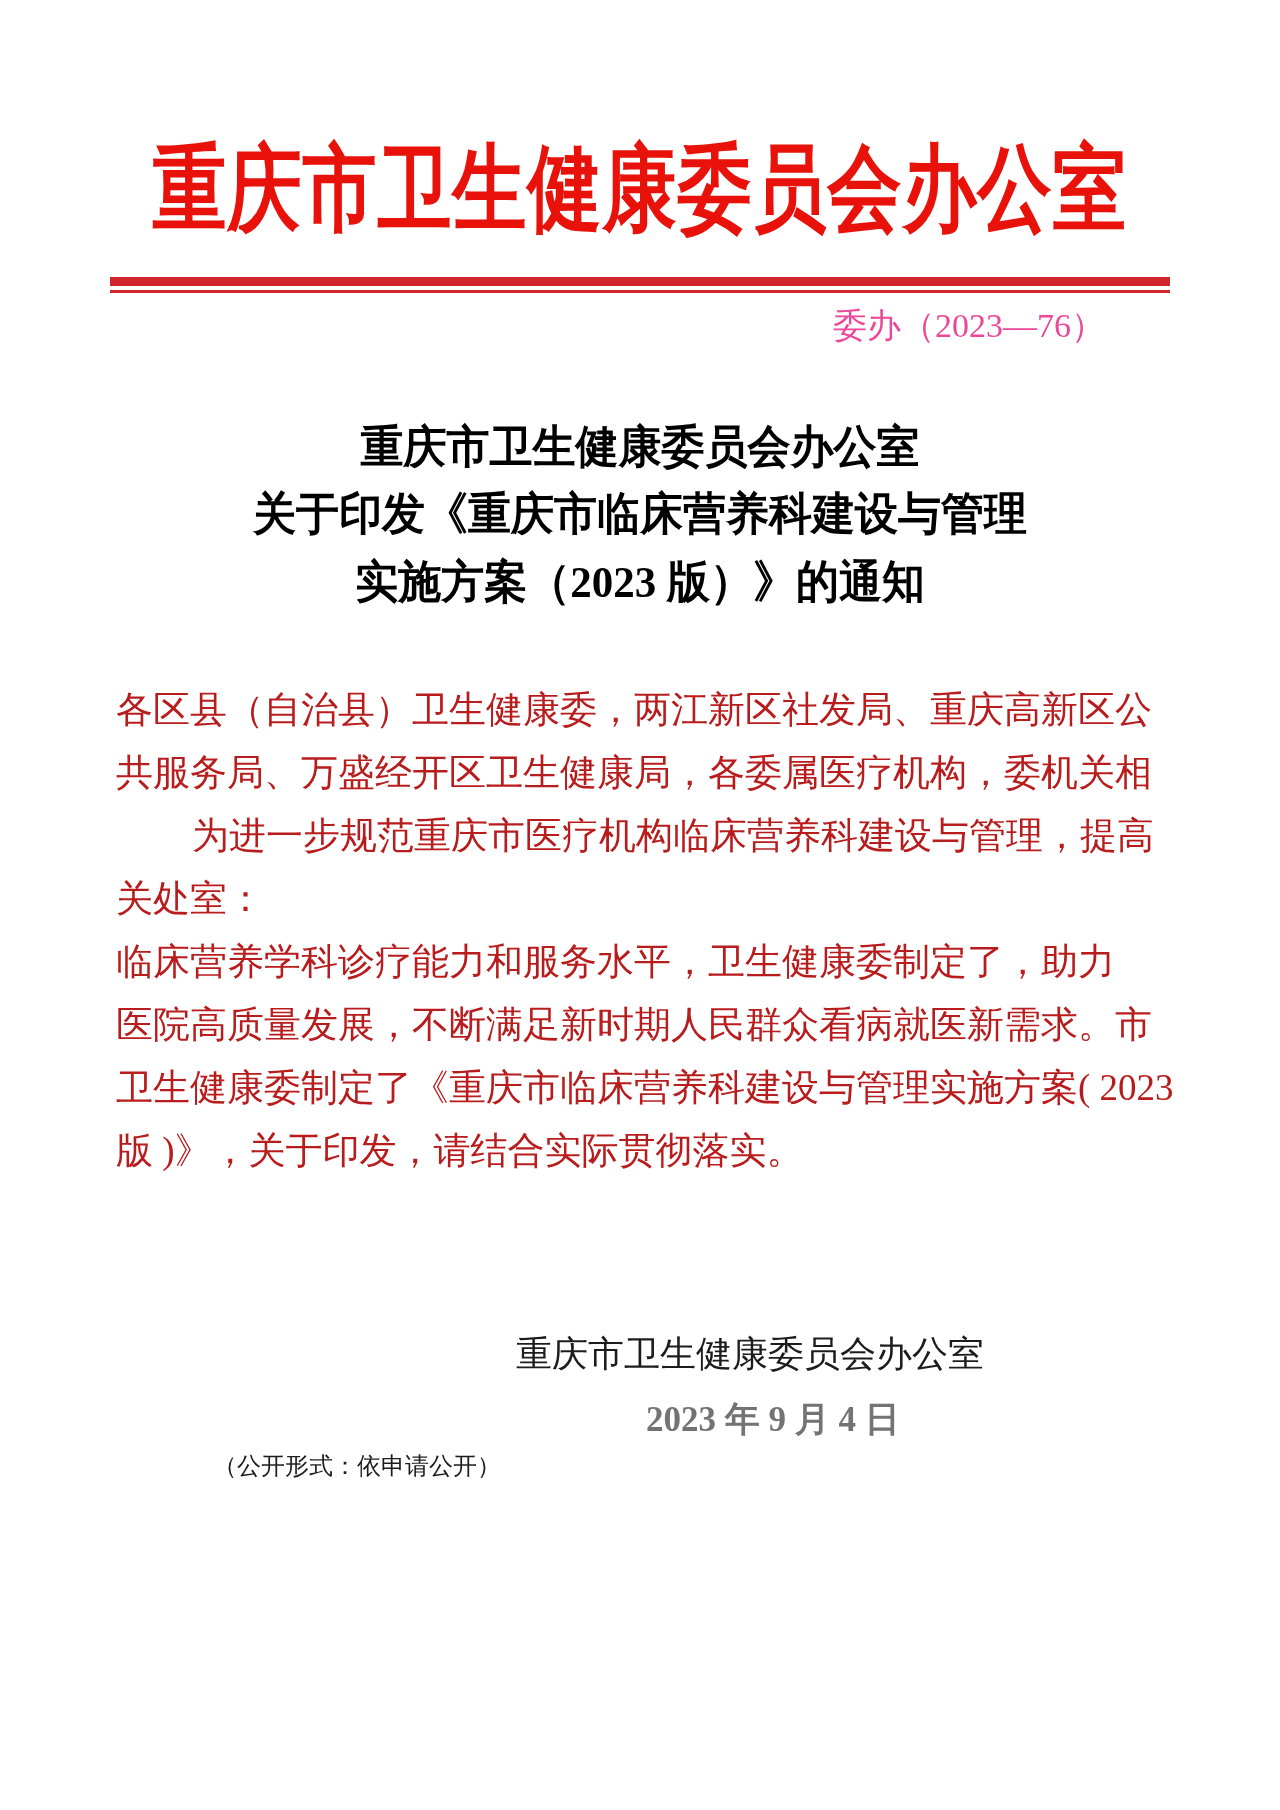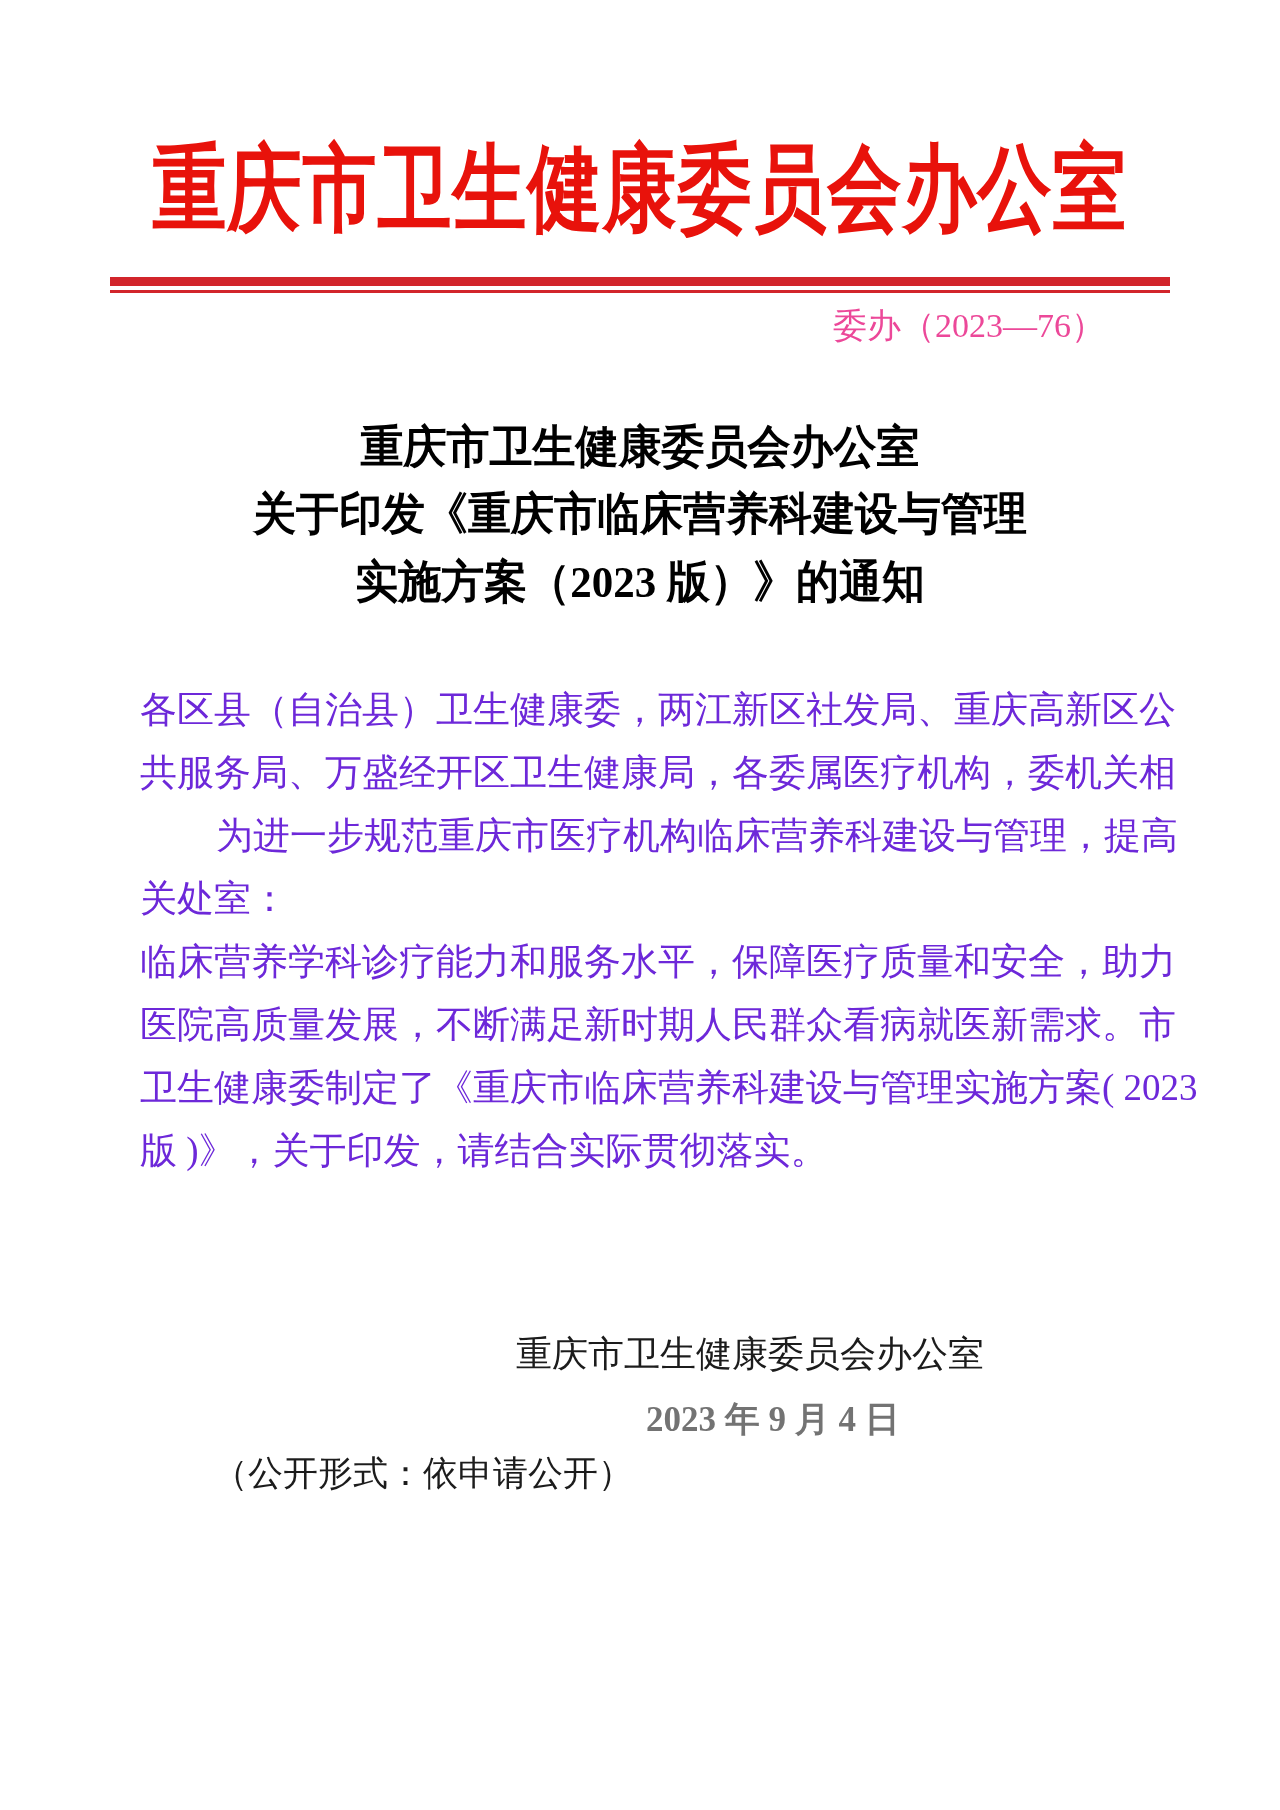--- a/index.html
+++ b/index.html
@@ -61,25 +61,25 @@
     line-height: 64px;
     color: #000000;
     transform: scaleY(1.05);
     transform-origin: top center;
   }
   .doc-title .t-line { white-space: nowrap; }
   
   .doc-body {
     position: absolute;
     top: 678px;
-    left: 140px;
+    left: 116px;
     width: 1025px;
     font-size: 37px;
     line-height: 63px;
-    color: #6d28d9;
+    color: #b91c1c;
     font-weight: normal;
   }
   .doc-body .b-line { white-space: nowrap; height: 63px; }
   .doc-body .b-line.indent { padding-left: 76px; }
   
   .signature {
     position: absolute;
     top: 1330px;
     right: 296px;
     font-size: 36px;
@@ -92,21 +92,21 @@
     left: 646px;
     font-size: 35px;
     color: #737373;
     white-space: nowrap;
     font-weight: bold;
   }
   .public-form {
     position: absolute;
     top: 1450px;
     left: 213px;
-    font-size: 35px;
+    font-size: 24px;
     color: #1c1c1c;
     white-space: nowrap;
   }
 </style>
 </head>
 <body>
 
 <div class="page">
 
   <div class="letterhead">重庆市卫生健康委员会办公室</div>
@@ -122,21 +122,21 @@
     <div class="t-line">重庆市卫生健康委员会办公室</div>
     <div class="t-line">关于印发《重庆市临床营养科建设与管理</div>
     <div class="t-line">实施方案（2023 版）》的通知</div>
   </div>
 
   <div class="doc-body">
     <div class="b-line">各区县（自治县）卫生健康委，两江新区社发局、重庆高新区公</div>
     <div class="b-line">共服务局、万盛经开区卫生健康局，各委属医疗机构，委机关相</div>
     <div class="b-line indent">为进一步规范重庆市医疗机构临床营养科建设与管理，提高</div>
     <div class="b-line">关处室：</div>
-    <div class="b-line">临床营养学科诊疗能力和服务水平，保障医疗质量和安全，助力</div>
+    <div class="b-line">临床营养学科诊疗能力和服务水平，卫生健康委制定了，助力</div>
     <div class="b-line">医院高质量发展，不断满足新时期人民群众看病就医新需求。市</div>
     <div class="b-line">卫生健康委制定了《重庆市临床营养科建设与管理实施方案( 2023</div>
     <div class="b-line">版 )》，关于印发，请结合实际贯彻落实。</div>
   </div>
 
   <div class="signature">重庆市卫生健康委员会办公室</div>
 
   <div class="sign-date">2023 年 9 月 4 日</div>
 
   <div class="public-form">（公开形式：依申请公开）</div>

